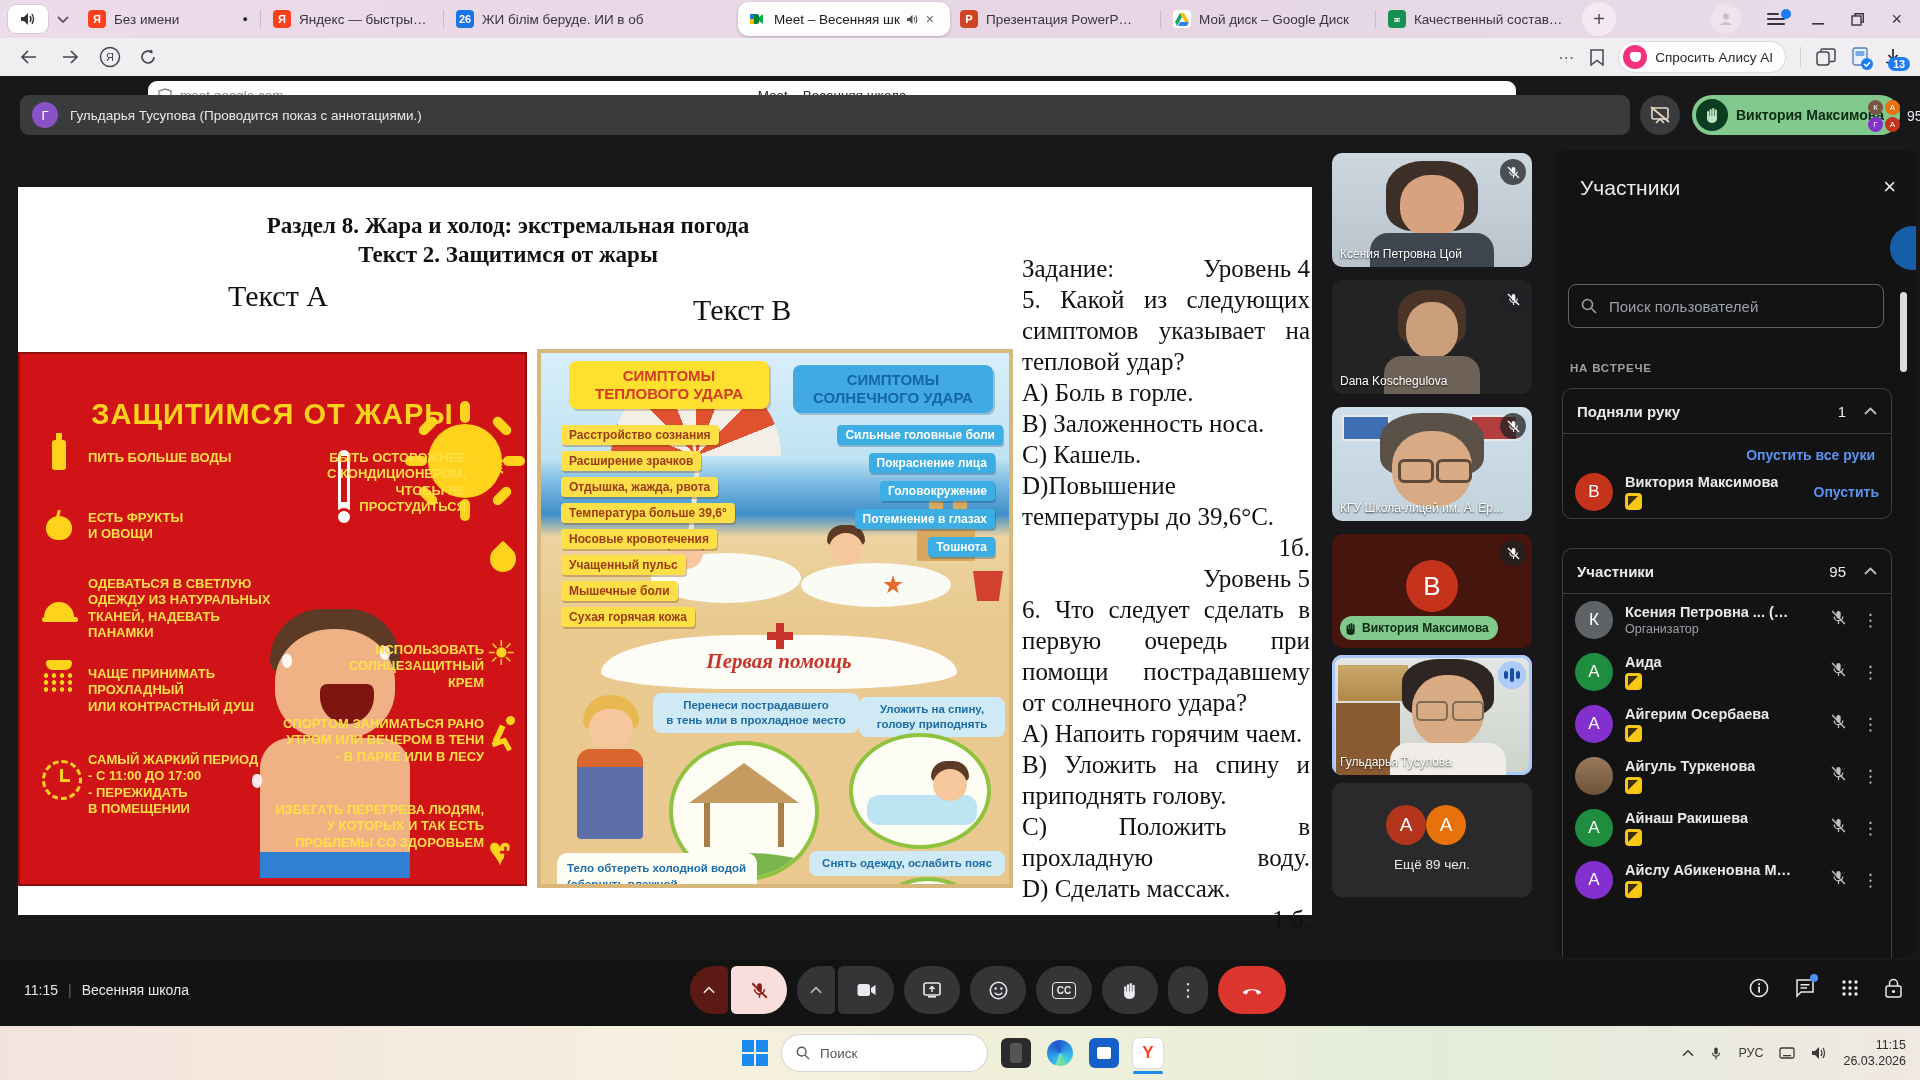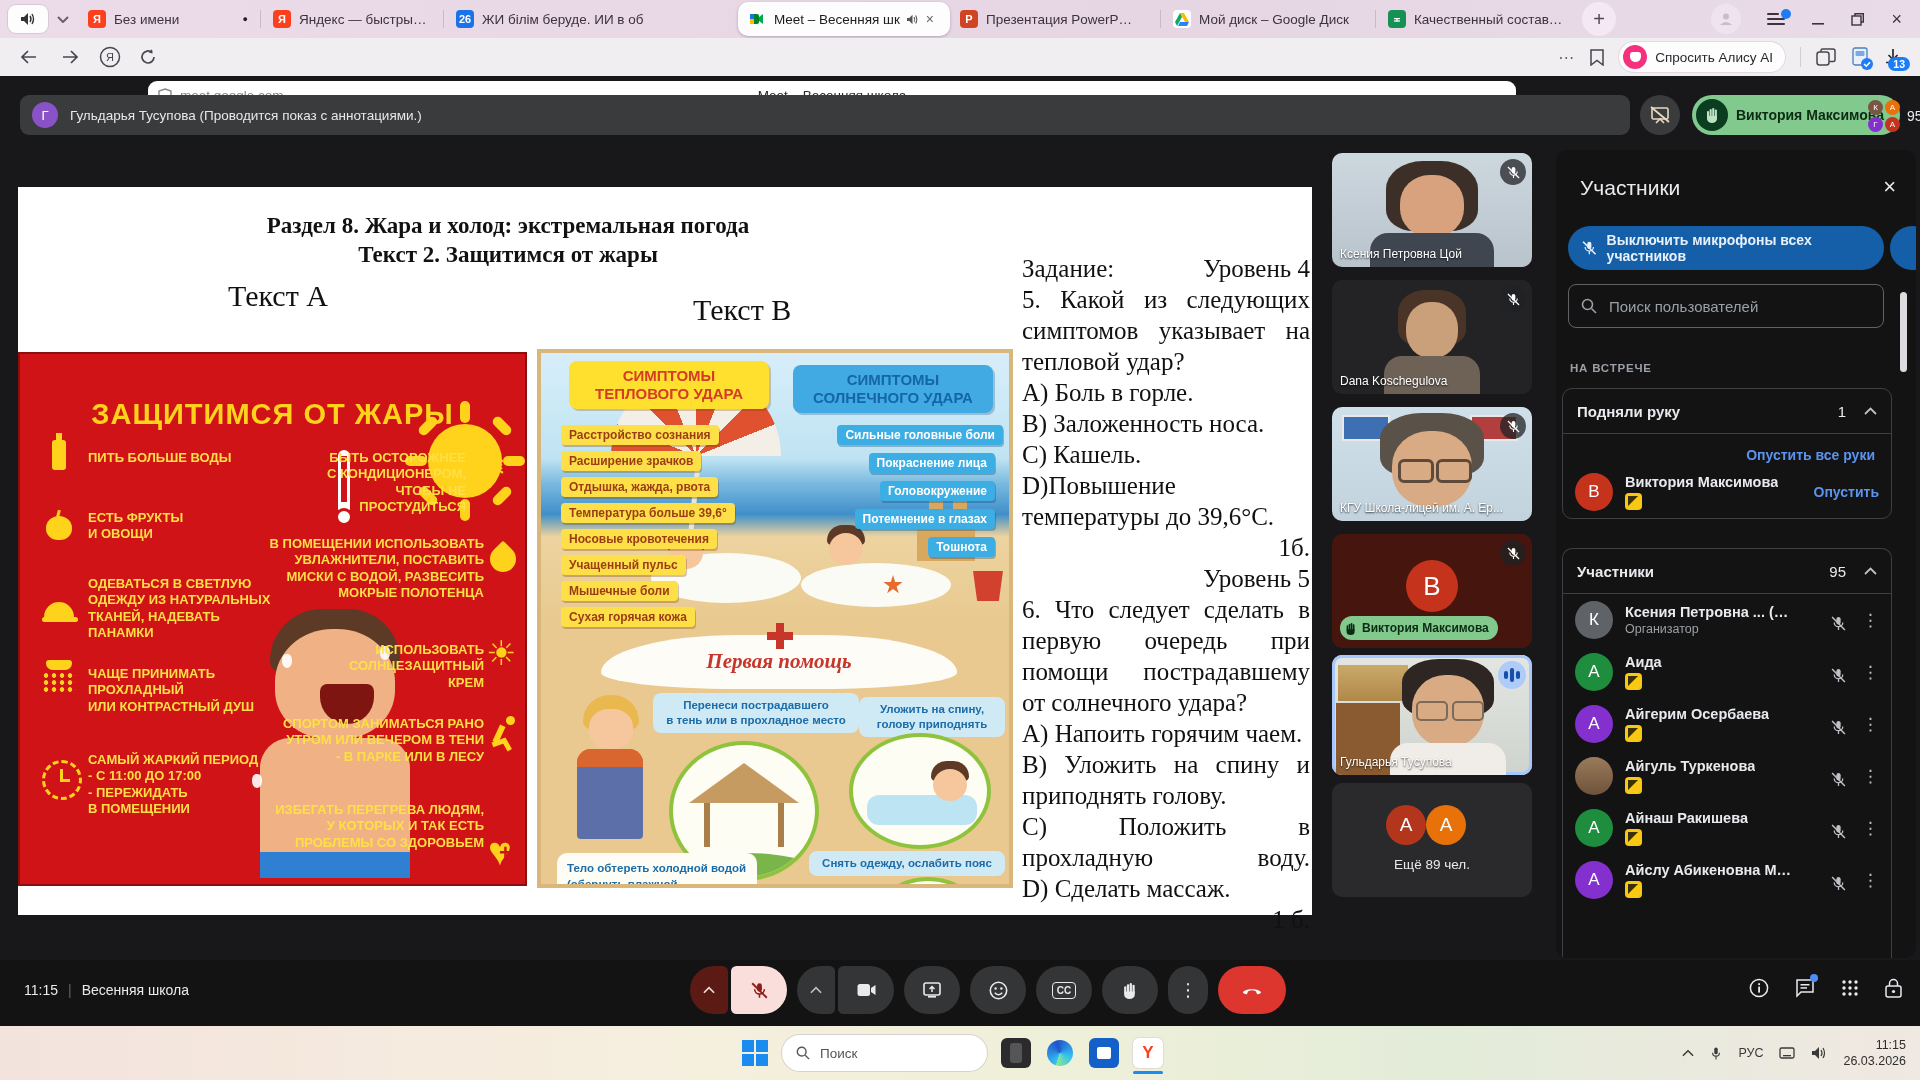--- a/index.html
+++ b/index.html
@@ -148,21 +148,21 @@
   .card-hdr{display:flex;align-items:center;height:44px;padding:0 14px;font-size:15px;font-weight:bold;color:#e8eaed;border-bottom:1px solid #3c4043;}
   .card-hdr .cnt{margin-left:auto;margin-right:18px;font-weight:normal;}
   .linkb{color:#5b93ee;font-size:14px;font-weight:bold;}
   .prow{display:flex;align-items:center;padding:7px 12px;}
   .pav{width:38px;height:38px;border-radius:50%;flex:0 0 auto;display:flex;align-items:center;justify-content:center;color:#fff;font-size:17px;}
   .pinfo{margin-left:12px;min-width:0;}
   .pname{font-size:14.5px;color:#e8eaed;font-weight:bold;white-space:nowrap;overflow:hidden;text-overflow:ellipsis;max-width:170px;}
   .psub{font-size:12.5px;color:#9aa0a6;margin-top:2px;}
   .ybadge{width:17px;height:17px;border-radius:4px;background:#f9c812;margin-top:3px;position:relative;}
   .ybadge:before{content:"";position:absolute;left:3px;top:3px;width:11px;height:11px;background:linear-gradient(135deg,#3a2f05 45%,transparent 46%);}
-  .prow .tail{margin-left:auto;display:flex;align-items:flex-end;gap:16px;color:#bdc1c6;}
+  .prow .tail{margin-left:auto;display:flex;align-items:flex-start;gap:16px;color:#bdc1c6;}
   
   .meetbar{left:0;top:960px;width:1920px;height:66px;background:#131314;}
   .mb-left{position:absolute;left:24px;top:22px;color:#e8eaed;font-size:14px;display:flex;align-items:center;gap:10px;}
   .mb-left .sep{color:#5f6368;}
   .ctl{position:absolute;top:6px;height:48px;border-radius:26px;background:#333537;display:flex;align-items:center;justify-content:center;}
   .ctl.pink{background:#f9dedc;}
   .ctl.maroon{background:#5c1a15;}
   .ctl.red{background:#dc362e;}
   .mb-right{position:absolute;right:18px;top:18px;display:flex;gap:26px;align-items:center;color:#e8eaed;}
   .bluedot{position:absolute;right:-3px;top:-4px;width:8px;height:8px;border-radius:50%;background:#4d8df6;}
@@ -447,24 +447,20 @@
         </div>
       <div class="pa-item" style="left:68px;top:398px">САМЫЙ ЖАРКИЙ ПЕРИОД
 - С 11:00 ДО 17:00
 - ПЕРЕЖИДАТЬ
 В ПОМЕЩЕНИИ</div>
 
       <div class="pa-item right" style="left:268px;top:96px;width:178px">БЫТЬ ОСТОРОЖНЕЕ
 С КОНДИЦИОНЕРОМ,
 ЧТОБЫ НЕ ПРОСТУДИТЬСЯ</div>
       <div class="pa-ico" style="left:458px;top:96px;font-size:34px;line-height:34px">❄</div>
-      <div class="pa-item right" style="left:246px;top:182px;width:218px">В ПОМЕЩЕНИИ ИСПОЛЬЗОВАТЬ
-УВЛАЖНИТЕЛИ, ПОСТАВИТЬ
-МИСКИ С ВОДОЙ, РАЗВЕСИТЬ
-МОКРЫЕ ПОЛОТЕНЦА</div>
       <div class="pa-ico" style="left:470px;top:192px">
           <div style="width:26px;height:26px;background:#ffd21c;border-radius:2px 50% 50% 50%;transform:rotate(45deg)"></div>
         </div>
       <div class="pa-item right" style="left:290px;top:288px;width:174px">ИСПОЛЬЗОВАТЬ
 СОЛНЦЕЗАЩИТНЫЙ КРЕМ</div>
       <div class="pa-ico" style="left:466px;top:282px;font-size:34px;line-height:34px">☀</div>
       <div class="pa-item right" style="left:248px;top:362px;width:216px">СПОРТОМ ЗАНИМАТЬСЯ РАНО
 УТРОМ ИЛИ ВЕЧЕРОМ В ТЕНИ
 - В ПАРКЕ ИЛИ В ЛЕСУ</div>
       <div class="pa-ico runner" style="left:470px;top:362px">
@@ -656,28 +652,20 @@
   </div>
   <div class="tile" style="top:783px;background:#2a2a2c">
     <div class="more-av" style="left:54px;top:22px;background:#b3361c">А</div>
     <div class="more-av" style="left:94px;top:22px;background:#e8710a">А</div>
     <div style="position:absolute;left:0;right:0;top:74px;text-align:center;color:#e8eaed;font-size:13.5px">Ещё 89 чел.</div>
   </div>
 
   <div class="panel abs">
     <div class="panel-title">Участники</div>
     <div class="panel-x">×</div>
-    <div class="muteall">
-      <svg width="16" height="16" viewBox="0 0 14 14">
-          <rect x="5" y="1" width="4" height="7" rx="2" fill="#e7f0fb"></rect>
-          <path d="M3 6 a4 4 0 0 0 8 0 M7 10 v3" stroke="#e7f0fb" fill="none" stroke-width="1.2"></path>
-          <line x1="1" y1="1" x2="13" y2="13" stroke="#e7f0fb" stroke-width="1.5"></line>
-        </svg>
-      <span>Выключить микрофоны всех участников</span>
-    </div>
     <div class="muteall-extra"></div>
     <div class="searchbox">
       <svg width="16" height="16" viewBox="0 0 16 16">
           <circle cx="6.5" cy="6.5" r="5" fill="none" stroke="#9aa0a6" stroke-width="1.6"></circle>
           <line x1="10.5" y1="10.5" x2="15" y2="15" stroke="#9aa0a6" stroke-width="1.6"></line>
         </svg>
       <span>Поиск пользователей</span>
     </div>
     <div class="scrollthumb"></div>
     <div class="sec-label">НА ВСТРЕЧЕ</div>

